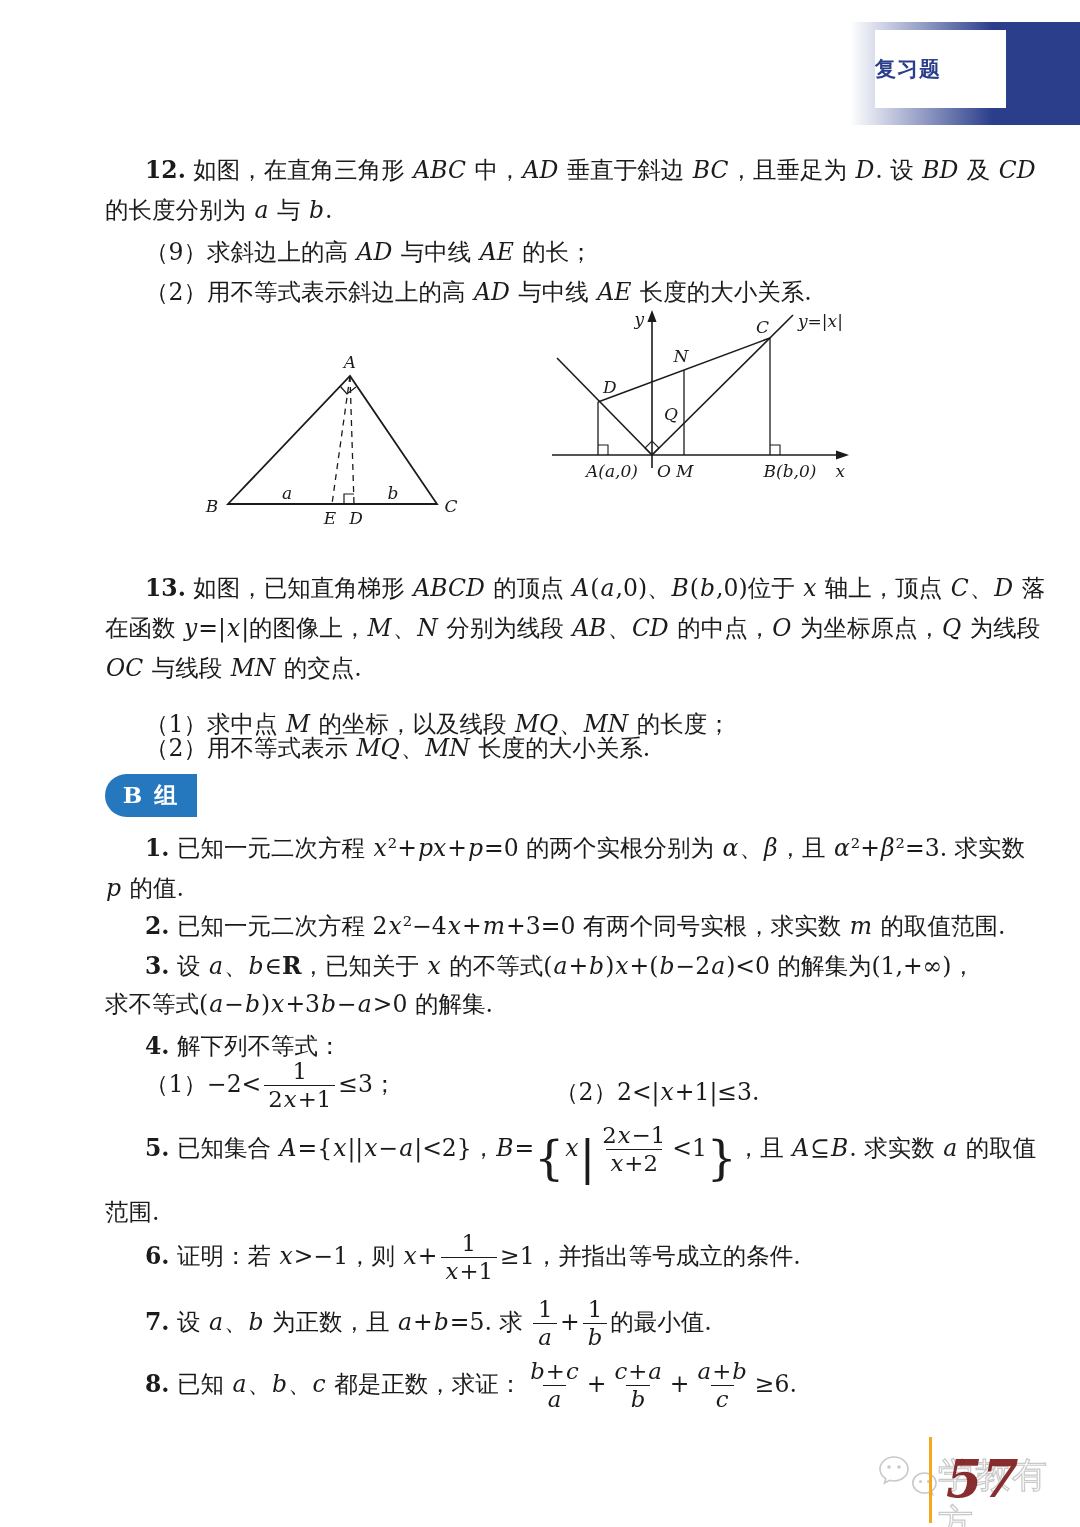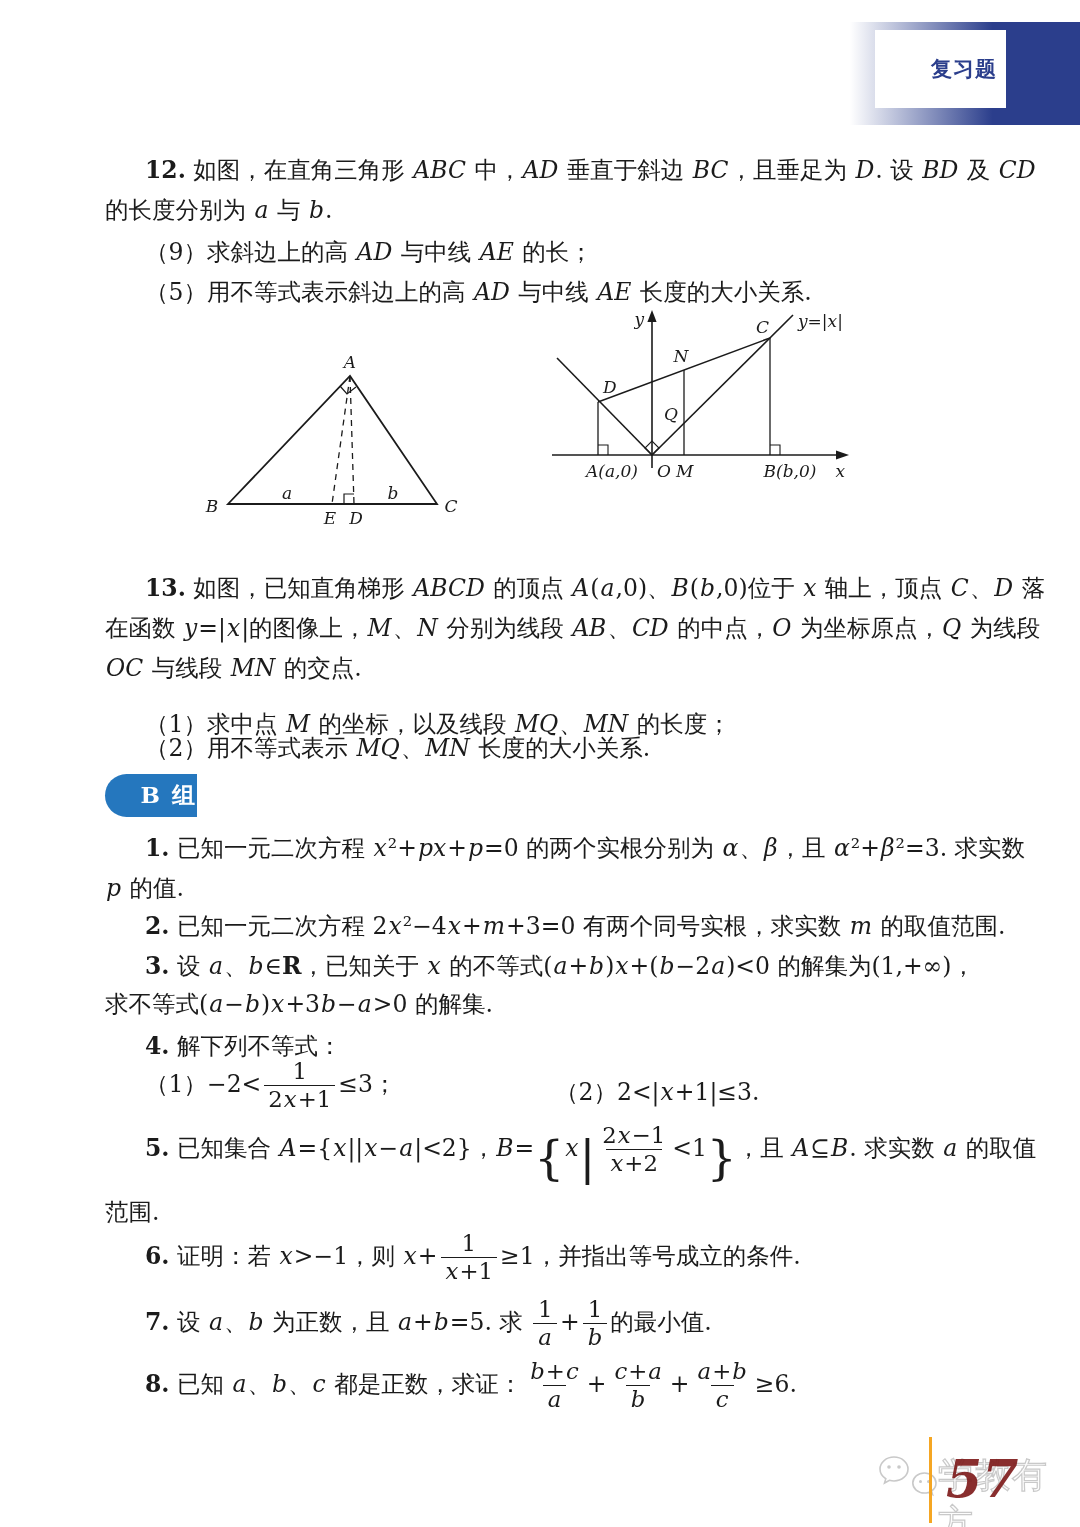--- a/index.html
+++ b/index.html
@@ -5,42 +5,42 @@
   html,body{margin:0;padding:0;}
   body{
     width:1080px;height:1527px;position:relative;background:#ffffff;
     font-family:"DejaVu Serif","Liberation Serif",serif;color:#1b1b1b;
     overflow:hidden;
   }
   
   .hdr-band{position:absolute;left:850px;top:22px;width:230px;height:103px;
     background:linear-gradient(to right, rgba(43,62,140,0) 0%, #2b3e8c 62%);}
   .hdr-card{position:absolute;left:25px;top:8px;width:131px;height:78px;background:#ffffff;
-    display:flex;align-items:center;justify-content:flex-end;padding-right:9px;box-sizing:border-box;}
+    display:flex;align-items:center;padding-right:9px;box-sizing:border-box;}
   .hdr-label{font-family:"Liberation Sans","DejaVu Sans",sans-serif;font-weight:700;
     font-size:21px;color:#2b3e8c;letter-spacing:1px;}
   
   .ln{position:absolute;left:105px;font-size:23.5px;line-height:40px;white-space:nowrap;}
   .ind{padding-left:40px;}
   .t{}
   .v{font-style:italic;padding:0 1px;}
   .bb{font-weight:bold;}
   .g{font-size:200%;vertical-align:-0.38em;font-weight:400;line-height:1;}
   .frac{display:inline-flex;flex-direction:column;align-items:center;vertical-align:middle;
     margin:0 3px;text-align:center;}
   .fn,.fd{display:block;line-height:1.2;padding:0 4px;font-size:0.97em;}
   .fd{border-top:1.7px solid #1b1b1b;}
   
   .fig{position:absolute;text-align:center;}
   .fig svg{display:block;margin:0 auto;}
   .caption{font-size:22px;line-height:26px;color:#1b1b1b;}
   .figtext{font-style:italic;font-size:17px;fill:#1b1b1b;font-family:"DejaVu Serif",serif;}
   
   .badge-b{position:absolute;left:105px;top:774px;width:92px;height:43px;background:#2577be;
-    border-radius:22px 0 0 22px;color:#ffffff;display:flex;align-items:center;justify-content:flex-end;
+    border-radius:22px 0 0 22px;color:#ffffff;display:flex;align-items:center;justify-content:center;
     font-size:23px;font-weight:bold;letter-spacing:2px;}
   
   .ft-line{position:absolute;left:929px;top:1437px;width:3px;height:86px;background:#f5a623;}
   .ft-mark{position:absolute;left:938px;top:1452px;font-size:35px;letter-spacing:2px;
     color:#fdfdfd;-webkit-text-stroke:1.2px #c9c9c9;font-family:"DejaVu Sans","Liberation Sans",sans-serif;z-index:1;}
   .ft-num{position:absolute;left:946px;top:1448px;font-size:52px;font-weight:bold;font-style:italic;
     color:#7f1d1d;opacity:.92;z-index:2;font-family:"DejaVu Serif",serif;}
   .ft-icon{position:absolute;left:878px;top:1455px;}
 </style>
 </head>
@@ -48,21 +48,21 @@
 
 <div class="hdr-band">
   <div class="hdr-card">
     <span class="hdr-label">复习题</span>
   </div>
 </div>
 
 <div class="ln ind" style="top:150px"><span><span class="bb">12.</span><span class="t"> 如图，在直角三角形 </span><span class="v">ABC</span><span class="t"> 中，</span><span class="v">AD</span><span class="t"> 垂直于斜边 </span><span class="v">BC</span><span class="t">，且垂足为 </span><span class="v">D</span><span class="t">. 设 </span><span class="v">BD</span><span class="t"> 及 </span><span class="v">CD</span></span></div>
 <div class="ln" style="top:190px"><span><span class="t">的长度分别为 </span><span class="v">a</span><span class="t"> 与 </span><span class="v">b</span><span class="t">.</span></span></div>
 <div class="ln ind" style="top:232px"><span><span class="t">（9）求斜边上的高 </span><span class="v">AD</span><span class="t"> 与中线 </span><span class="v">AE</span><span class="t"> 的长；</span></span></div>
-<div class="ln ind" style="top:272px"><span><span class="t">（5）用不等式表示斜边上的高 </span><span class="v">AD</span><span class="t"> 与中线 </span><span class="v">AE</span><span class="t"> 长度的大小关系.</span></span></div>
+<div class="ln ind" style="top:272px"><span><span class="t">（2）用不等式表示斜边上的高 </span><span class="v">AD</span><span class="t"> 与中线 </span><span class="v">AE</span><span class="t"> 长度的大小关系.</span></span></div>
 
 <div class="fig" style="left:190px;top:352px;width:320px">
   <svg width="320" height="176" viewBox="0 0 320 176">
     <g stroke="#1b1b1b" stroke-width="1.8" fill="none">
       <path d="M38,152 L160,24 L247,152 Z"></path>
     </g>
     <g stroke="#1b1b1b" stroke-width="1.3" fill="none" stroke-dasharray="6 5">
       <path d="M160,24 L142,152"></path>
       <path d="M160,24 L164,152"></path>
     </g>

